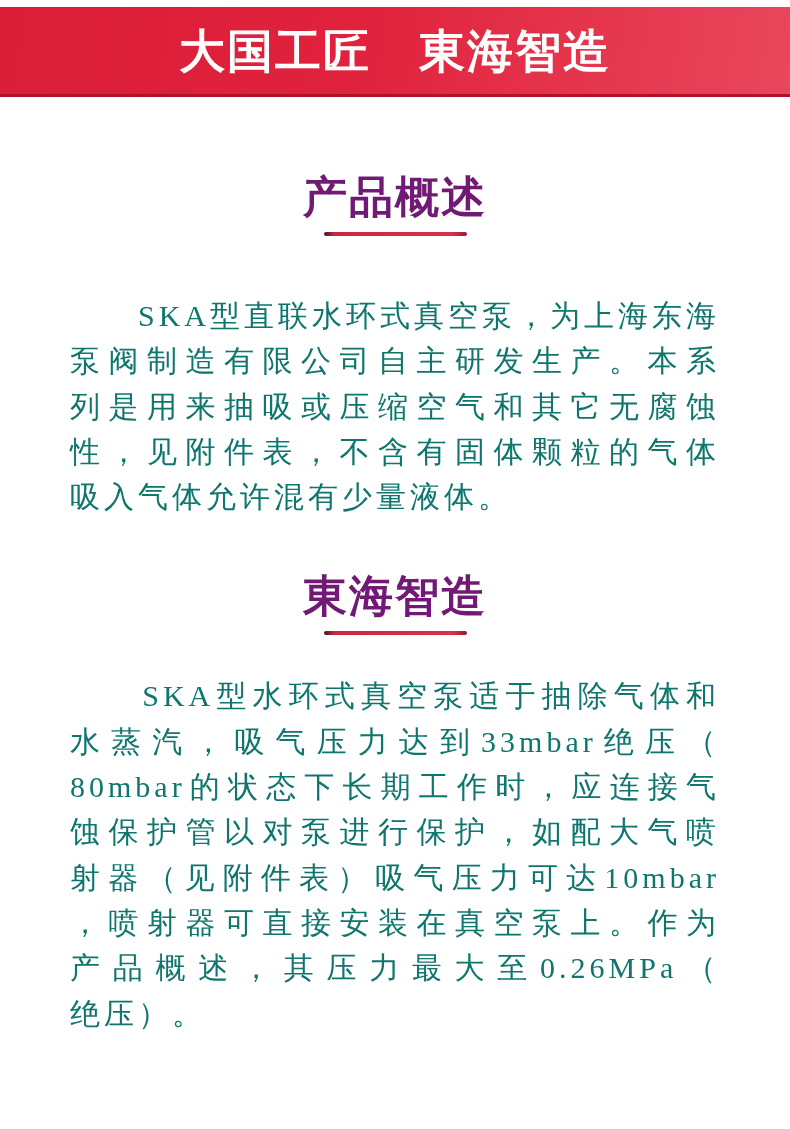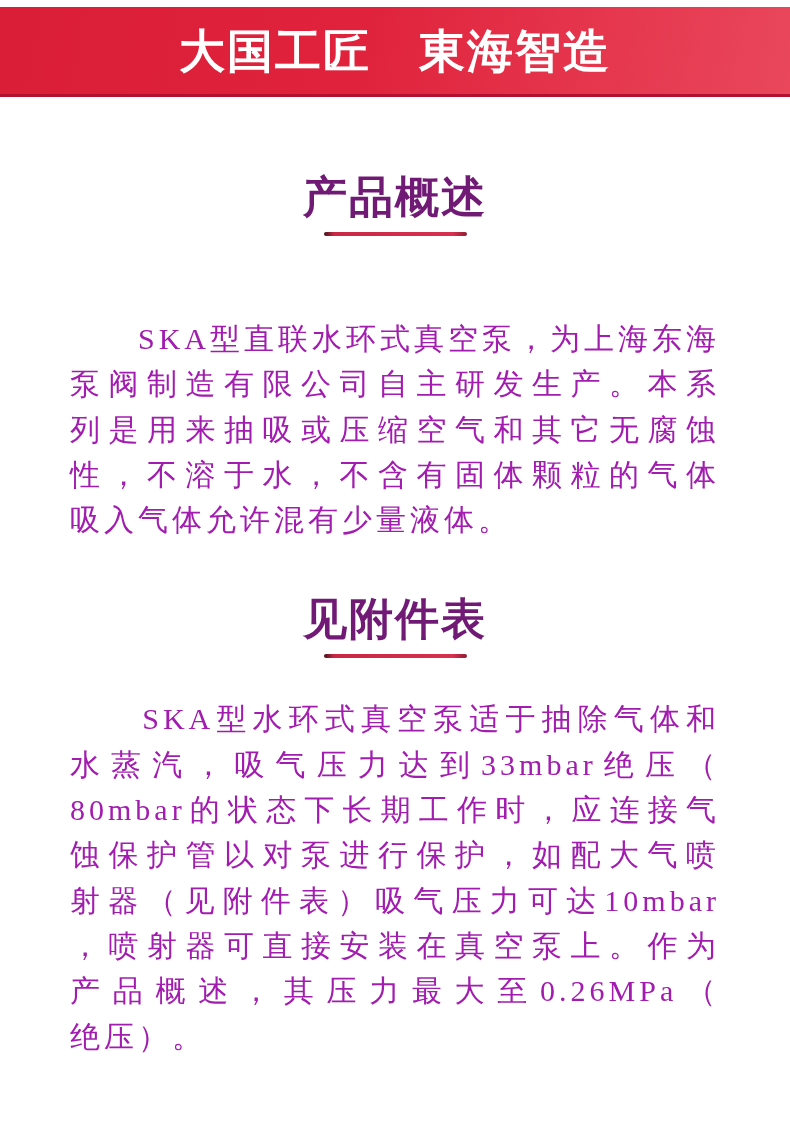--- a/index.html
+++ b/index.html
@@ -45,22 +45,22 @@
   .section--conditions .section-title { margin-top: 54px; }
   .title-underline {
     width: 143px;
     height: 4px;
     margin: 12px auto 0 auto;
     border-radius: 2px;
     background: linear-gradient(90deg, #45121c 0%, #c92845 7%, #d8304f 90%, #8c1e33 100%);
   }
   
   .para {
-    margin: 80px 70px 0 70px;
-    color: #a21caf;
+    margin: 57px 70px 0 70px;
+    color: #0f766e;
     font-family: "Liberation Serif", "DejaVu Serif", serif;
     font-size: 30px;
     line-height: 45.3px;
     letter-spacing: 4px;
   }
   .section--conditions .para { margin-top: 38px; }
   .line {
     text-align: justify;
     text-align-last: justify;
     text-justify: inter-character;
@@ -77,27 +77,27 @@
   </header>
 
   <section class="section section--overview">
     <h2 class="section-title">产品概述</h2>
     <div class="title-underline"></div>
     <div class="para">
 
     <div class="line">　　SKA型直联水环式真空泵，为上海东海</div>
         <div class="line">泵阀制造有限公司自主研发生产。本系</div>
         <div class="line">列是用来抽吸或压缩空气和其它无腐蚀</div>
-        <div class="line">性，不溶于水，不含有固体颗粒的气体</div>
+        <div class="line">性，见附件表，不含有固体颗粒的气体</div>
         <div class="line last">吸入气体允许混有少量液体。</div>
       </div>
   </section>
 
   <section class="section section--conditions">
-    <h2 class="section-title">见附件表</h2>
+    <h2 class="section-title">東海智造</h2>
     <div class="title-underline"></div>
     <div class="para">
 
     <div class="line">　　SKA型水环式真空泵适于抽除气体和</div>
         <div class="line">水蒸汽，吸气压力达到33mbar绝压（</div>
         <div class="line">80mbar的状态下长期工作时，应连接气</div>
         <div class="line">蚀保护管以对泵进行保护，如配大气喷</div>
         <div class="line">射器（见附件表）吸气压力可达10mbar</div>
         <div class="line">，喷射器可直接安装在真空泵上。作为</div>
         <div class="line">产品概述，其压力最大至0.26MPa（</div>

